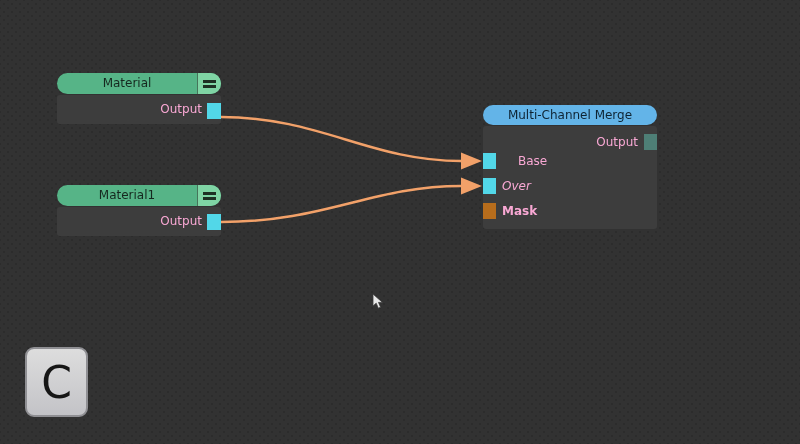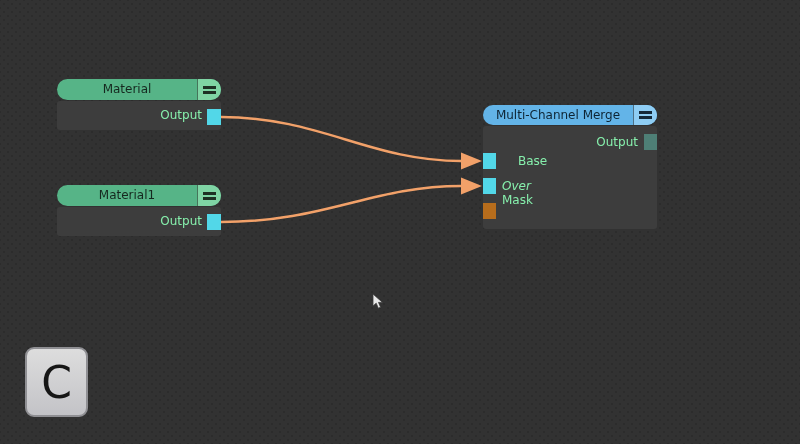--- a/index.html
+++ b/index.html
@@ -34,21 +34,21 @@
   }
   .hamburger {
     width:13px; height:8px;
     background:linear-gradient(to bottom,#1e3024 0,#1e3024 3px,rgba(0,0,0,0) 3px,rgba(0,0,0,0) 5px,#1e3024 5px,#1e3024 8px);
   }
   .node-header.blue .hamburger {
     background:linear-gradient(to bottom,#14293a 0,#14293a 3px,rgba(0,0,0,0) 3px,rgba(0,0,0,0) 5px,#14293a 5px,#14293a 8px);
   }
   .node-body {
     margin-top:1px; background:#3d3d3d; border-radius:3px;
-    position:relative; color:#86efac; font-size:12px;
+    position:relative; color:#f9a8d4; font-size:12px;
   }
   .small-body { height:29px; }
   .out-label {
     position:absolute; right:19px; top:0; line-height:29px;
   }
   .port { position:absolute; width:14px; height:16px; }
   .port.right { right:0; }
   .port.left { left:0; width:13px; }
   .merge-body { height:103px; }
   .merge-label { position:absolute; font-size:12px; line-height:16px; }
@@ -65,21 +65,21 @@
 </head>
 <body>
 
 <svg class="wires" width="800" height="444" viewBox="0 0 800 444">
   <path d="M 221 117 C 320 117 370 161 461 161" fill="none" stroke-width="2.5" style="stroke: rgb(242, 161, 105);"></path>
   <polygon points="461,152.5 482,161 461,169.5" style="fill: rgb(242, 161, 105);"></polygon>
   <path d="M 221 222 C 325 222 372 186 461 186" fill="none" stroke-width="2.5" style="stroke: rgb(242, 161, 105);"></path>
   <polygon points="461,177.5 482,186 461,194.5" style="fill: rgb(242, 161, 105);"></polygon>
 </svg>
 
-<div class="node" style="left:57px; top:79px; width:164px;">
+<div class="node" style="left:57px; top:73px; width:164px;">
   <div class="node-header" style="background: rgb(86, 180, 135);">
     <div class="node-title">Material</div>
     <div class="node-menu" style="background: rgb(127, 212, 164);">
       <span class="hamburger"></span>
     </div>
   </div>
   <div class="node-body small-body">
     <span class="out-label">Output</span>
     <span class="port right" style="top: 8px; background: rgb(82, 215, 232);"></span>
   </div>
@@ -92,38 +92,38 @@
       <span class="hamburger"></span>
     </div>
   </div>
   <div class="node-body small-body">
     <span class="out-label">Output</span>
     <span class="port right" style="top: 7px; background: rgb(82, 215, 232);"></span>
   </div>
 </div>
 
 <div class="node" style="left:483px; top:105px; width:174px;">
-  <div class="node-header blue" style="height: 20px; background: rgb(99, 180, 232);">
+  <div class="node-header blue" style="height: 20px; background: rgb(99, 180, 232); flex-direction: column;">
     <div class="node-title" style="line-height:20px;">Multi-Channel Merge</div>
     <div class="node-menu" style="background: rgb(142, 205, 244);">
       <span class="hamburger"></span>
     </div>
   </div>
   <div class="node-body merge-body">
     <span class="merge-label" style="right:19px; top:8px;">Output</span>
     <span class="port right" style="top: 8px; width: 13px; background: rgb(78, 127, 118);"></span>
 
     <span class="port left" style="top: 27px; background: rgb(82, 215, 232);"></span>
     <span class="merge-label" style="left:19px; top:27px;margin-left:16px;">Base</span>
 
     <span class="port left" style="top: 52px; background: rgb(82, 215, 232);"></span>
     <span class="merge-label" style="left:19px; top:52px;font-style:italic;">Over</span>
 
     <span class="port left" style="top: 77px; background: rgb(183, 109, 28);"></span>
-    <span class="merge-label" style="left:19px; top:66px;">Mask</span>
+    <span class="merge-label" style="left:19px; top:77px;font-weight:bold;">Mask</span>
   </div>
 </div>
 
 <div class="keycap">
   <span>C</span>
 </div>
 
 <svg class="cursor" width="12" height="17" viewBox="0 0 12 17">
   <path d="M1 1 L1 13 L4.2 10.2 L6.3 15.2 L8.6 14.2 L6.5 9.4 L10.5 9.4 Z" fill="#e8e8e8" stroke="#3a3a3a" stroke-width="0.8"></path>
 </svg>

